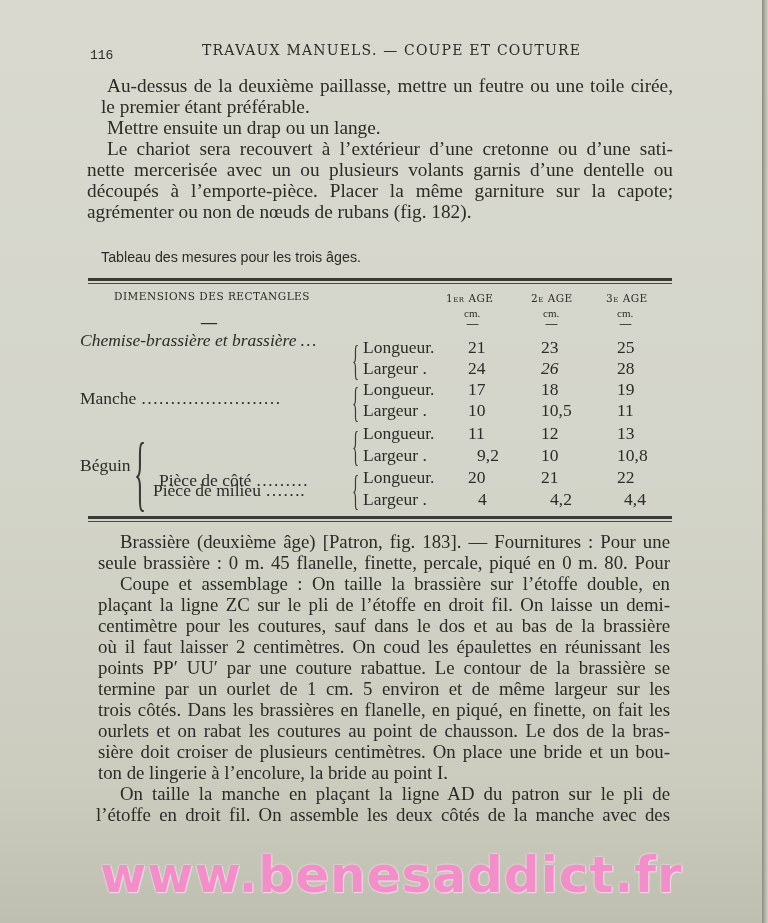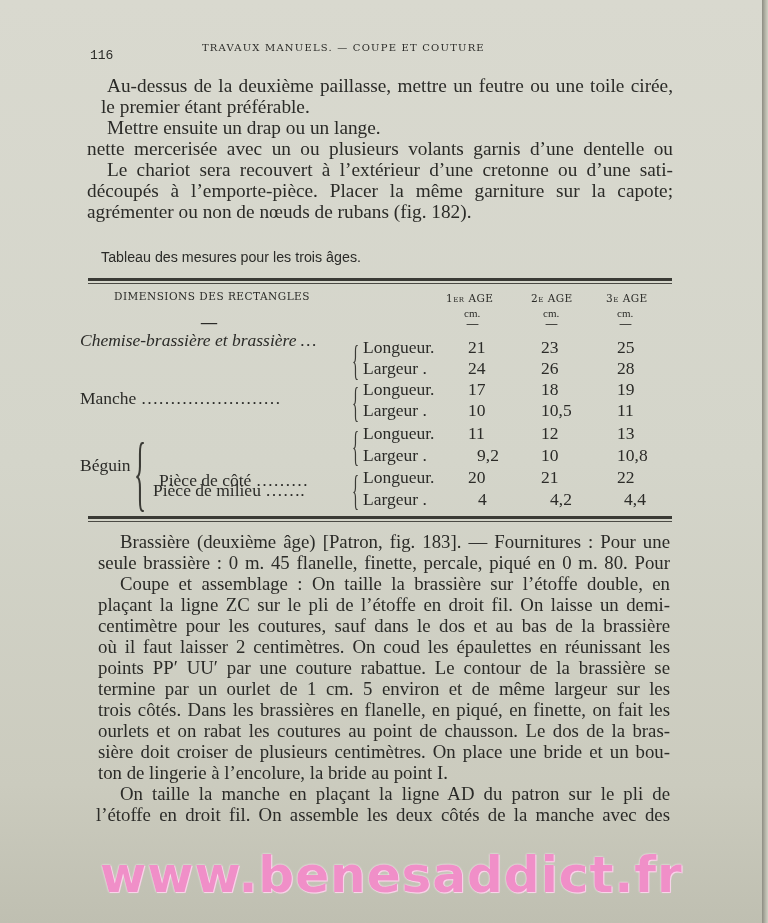--- a/index.html
+++ b/index.html
@@ -13,21 +13,21 @@
     position: absolute; left: 762px; top: 0; width: 6px; height: 923px;
     background: linear-gradient(90deg, #8d8c82 0%, #b8b8ab 60%, #d0d0c4 100%);
   }
   .header {
     position: absolute; top: 40px; left: 90px; width: 580px; height: 22px;
     font-size: 15px;
   }
   .page-number { position: absolute; left: 0; top: 8px; font-size: 13px; font-family: Liberation Mono, monospace; }
   .running-title {
     position: absolute; left: 112px; top: 2px;
-    font-size: 10px; letter-spacing: 1.2px; font-variant: small-caps;
+    font-size: 14px; letter-spacing: 1.2px; font-variant: small-caps;
   }
   .body-text {
     position: absolute; left: 107px; width: 566px;
     font-family: "Liberation Serif", serif; font-size: 19.3px;
     line-height: 21px; text-align: justify;
   }
   .line { display: block; white-space: nowrap; text-align-last: justify; }
   .line.last { text-align-last: left; }
   .table-caption {
     position: absolute; top: 248px; left: 101px;
@@ -75,22 +75,22 @@
 
 <div class="header">
   <span class="page-number">116</span>
   <span class="running-title">TRAVAUX MANUELS. — COUPE ET COUTURE</span>
 </div>
 
 <div class="body-text" style="top:75px;">
   <span class="line" style="padding-left:0px;">Au-dessus de la deuxième paillasse, mettre un feutre ou une toile cirée,</span>
   <span class="line last" style="margin-left:-6px;">le premier étant préférable.</span>
   <span class="line last">Mettre ensuite un drap ou un lange.</span>
+  <span class="line">Le chariot sera recouvert à l’extérieur d’une cretonne ou d’une sati-</span>
   <span class="line" style="margin-left:-20px;">nette mercerisée avec un ou plusieurs volants garnis d’une dentelle ou</span>
-  <span class="line">Le chariot sera recouvert à l’extérieur d’une cretonne ou d’une sati-</span>
   <span class="line" style="margin-left:-20px;">découpés à l’emporte-pièce. Placer la même garniture sur la capote;</span>
   <span class="line last" style="margin-left:-20px;">agrémenter ou non de nœuds de rubans (fig. 182).</span>
 </div>
 
 <div class="table-caption">Tableau des mesures pour les trois âges.</div>
 
 <div class="rule-top"></div>
 
 <div class="th th-dim">DIMENSIONS DES RECTANGLES</div>
 <div class="th th-age1">1er AGE</div>
@@ -105,21 +105,21 @@
 <div class="dash d3">—</div>
 
 <div class="cell" style="left:80px; top:330px;font-style:italic;">Chemise-brassière et brassière …</div>
 <div class="brace" style="left:352px; top:336px; font-size:42px; transform:scaleX(0.35); transform-origin:left;">{</div>
 <div class="cell" style="left:363px; top:337px;">Longueur.</div>
 <div class="cell" style="left:468px; top:337px;">21</div>
 <div class="cell" style="left:541px; top:337px;">23</div>
 <div class="cell" style="left:617px; top:337px;">25</div>
 <div class="cell" style="left:363px; top:358px;">Largeur  .</div>
 <div class="cell" style="left:468px; top:358px;">24</div>
-<div class="cell" style="left:541px; top:358px;">26</div>
+<div class="cell" style="left:541px; top:358px;font-style:italic;">26</div>
 <div class="cell" style="left:617px; top:358px;">28</div>
 
 <div class="cell" style="left:80px; top:388px;">Manche ……………………</div>
 <div class="brace" style="left:352px; top:378px; font-size:42px; transform:scaleX(0.35); transform-origin:left;">{</div>
 <div class="cell" style="left:363px; top:379px;">Longueur.</div>
 <div class="cell" style="left:468px; top:379px;">17</div>
 <div class="cell" style="left:541px; top:379px;">18</div>
 <div class="cell" style="left:617px; top:379px;">19</div>
 <div class="cell" style="left:363px; top:400px;">Largeur  .</div>
 <div class="cell" style="left:468px; top:400px;">10</div>

